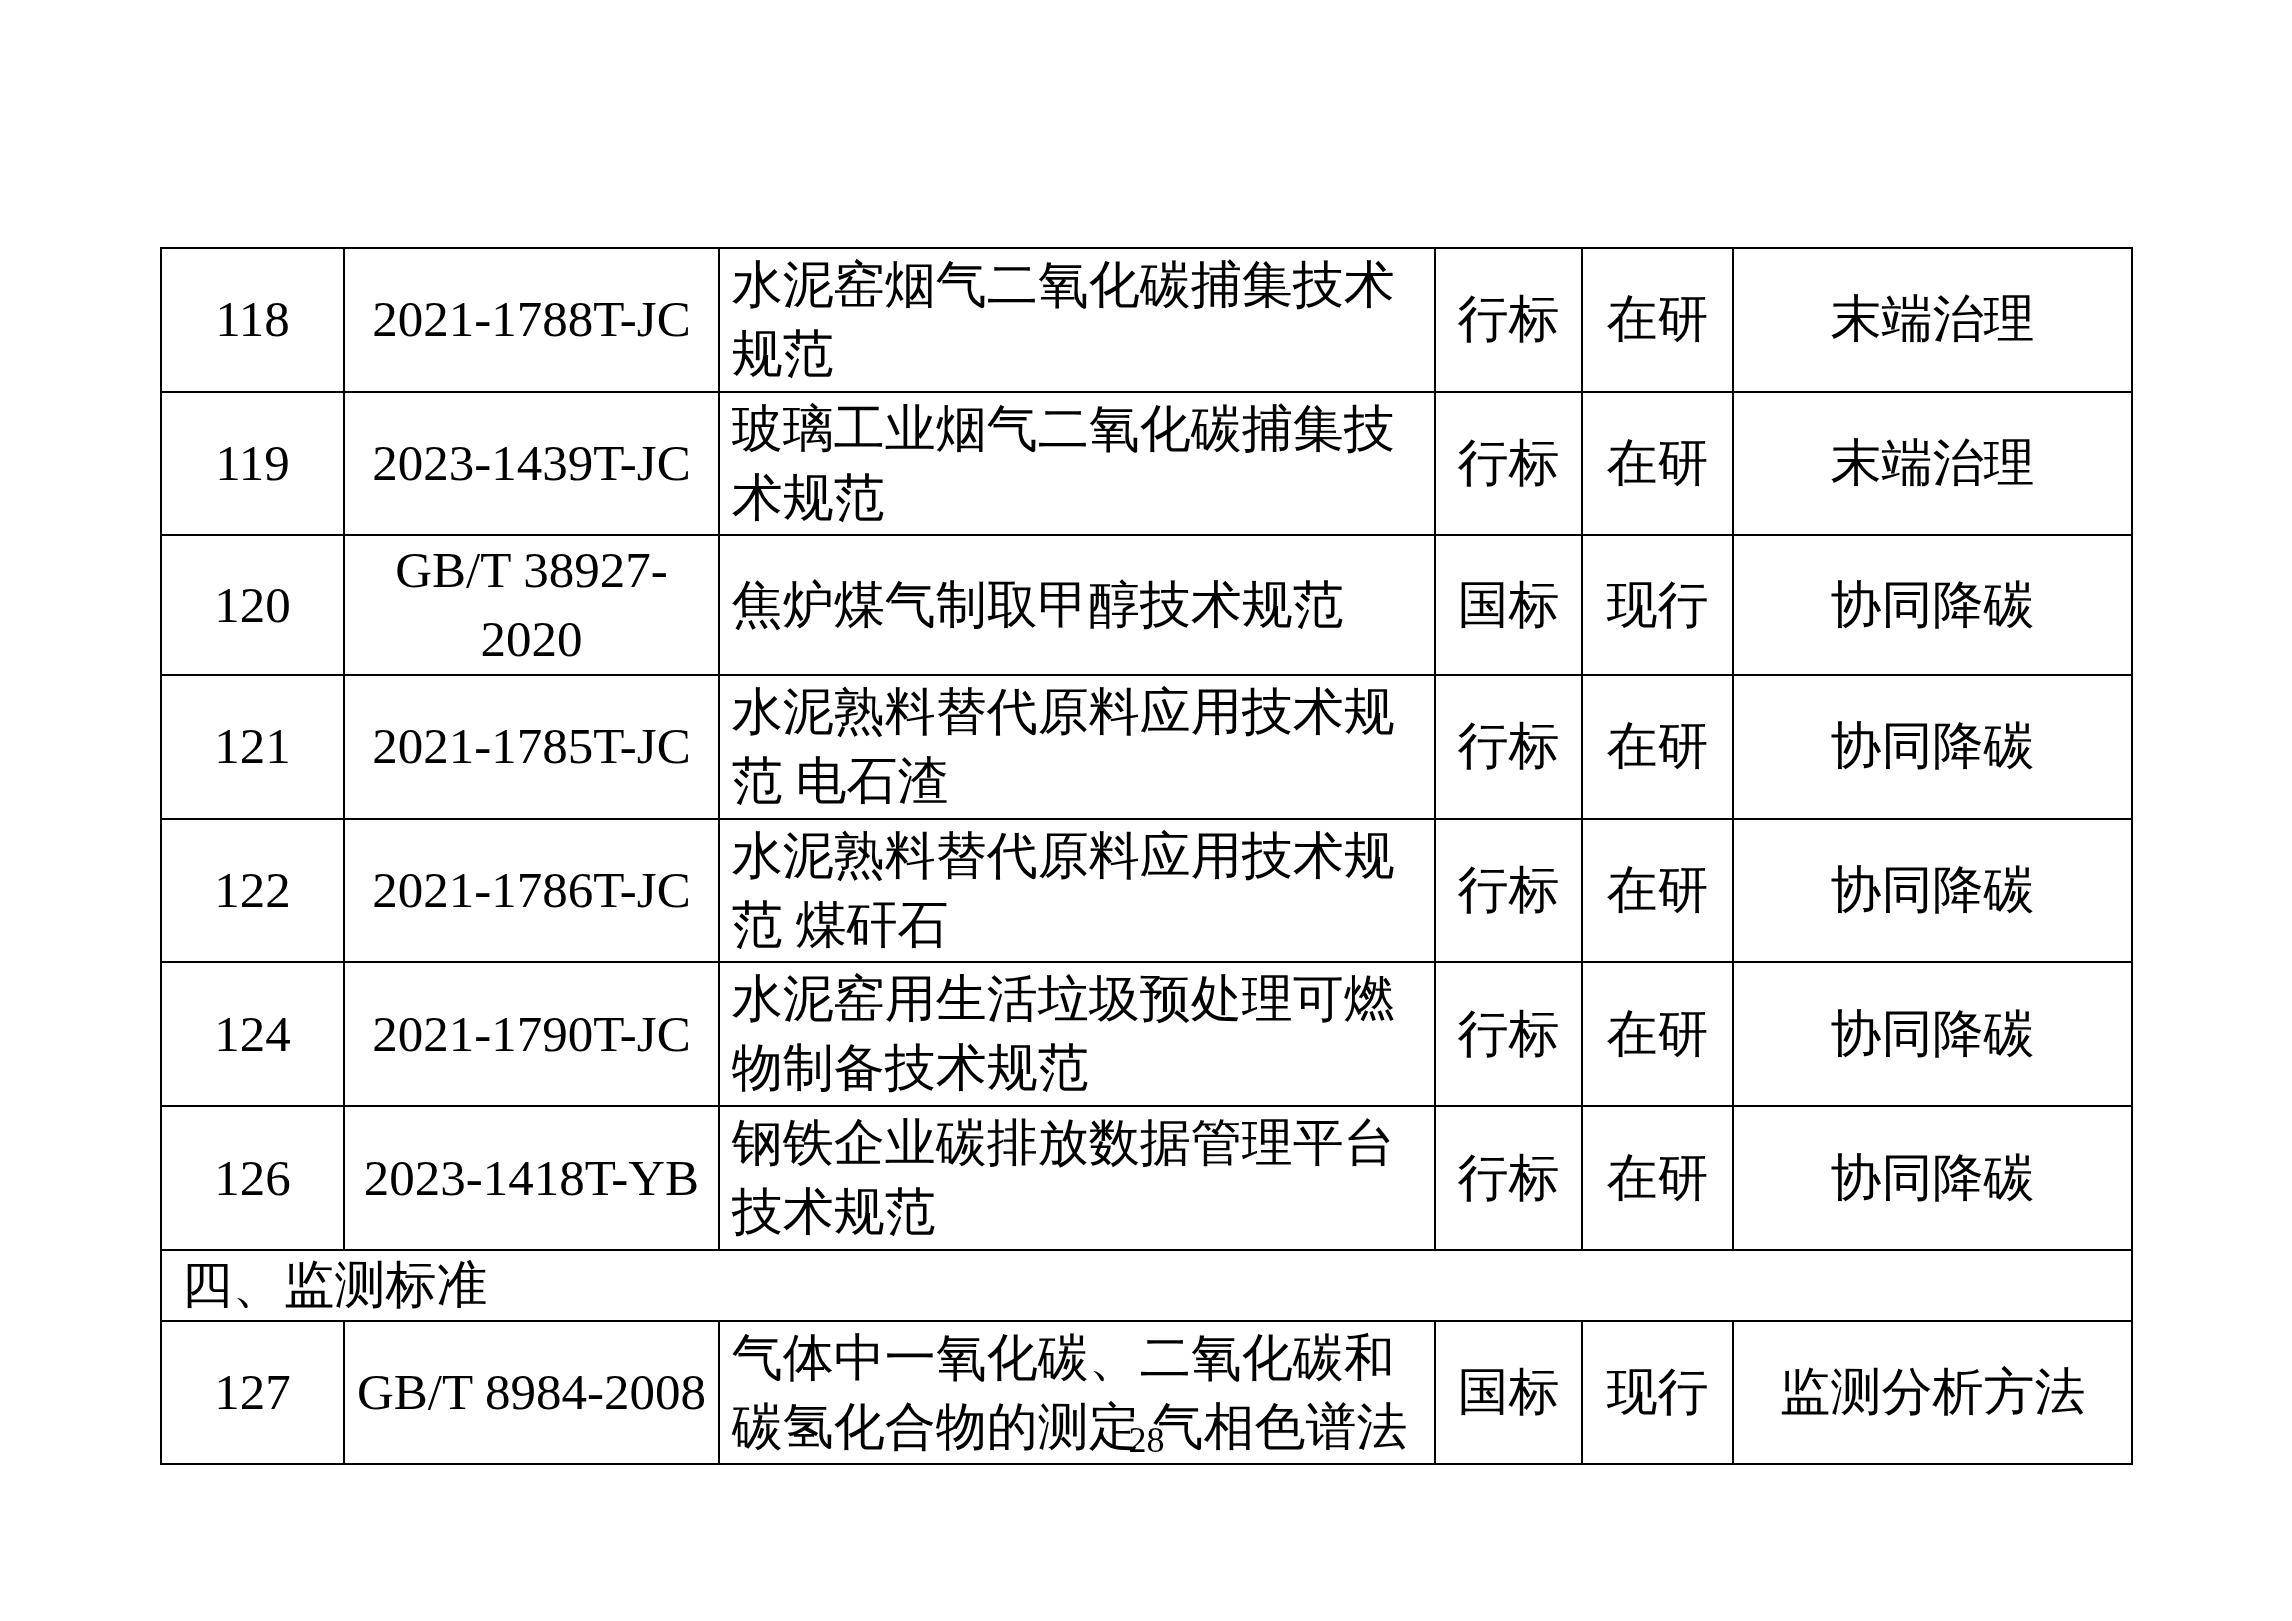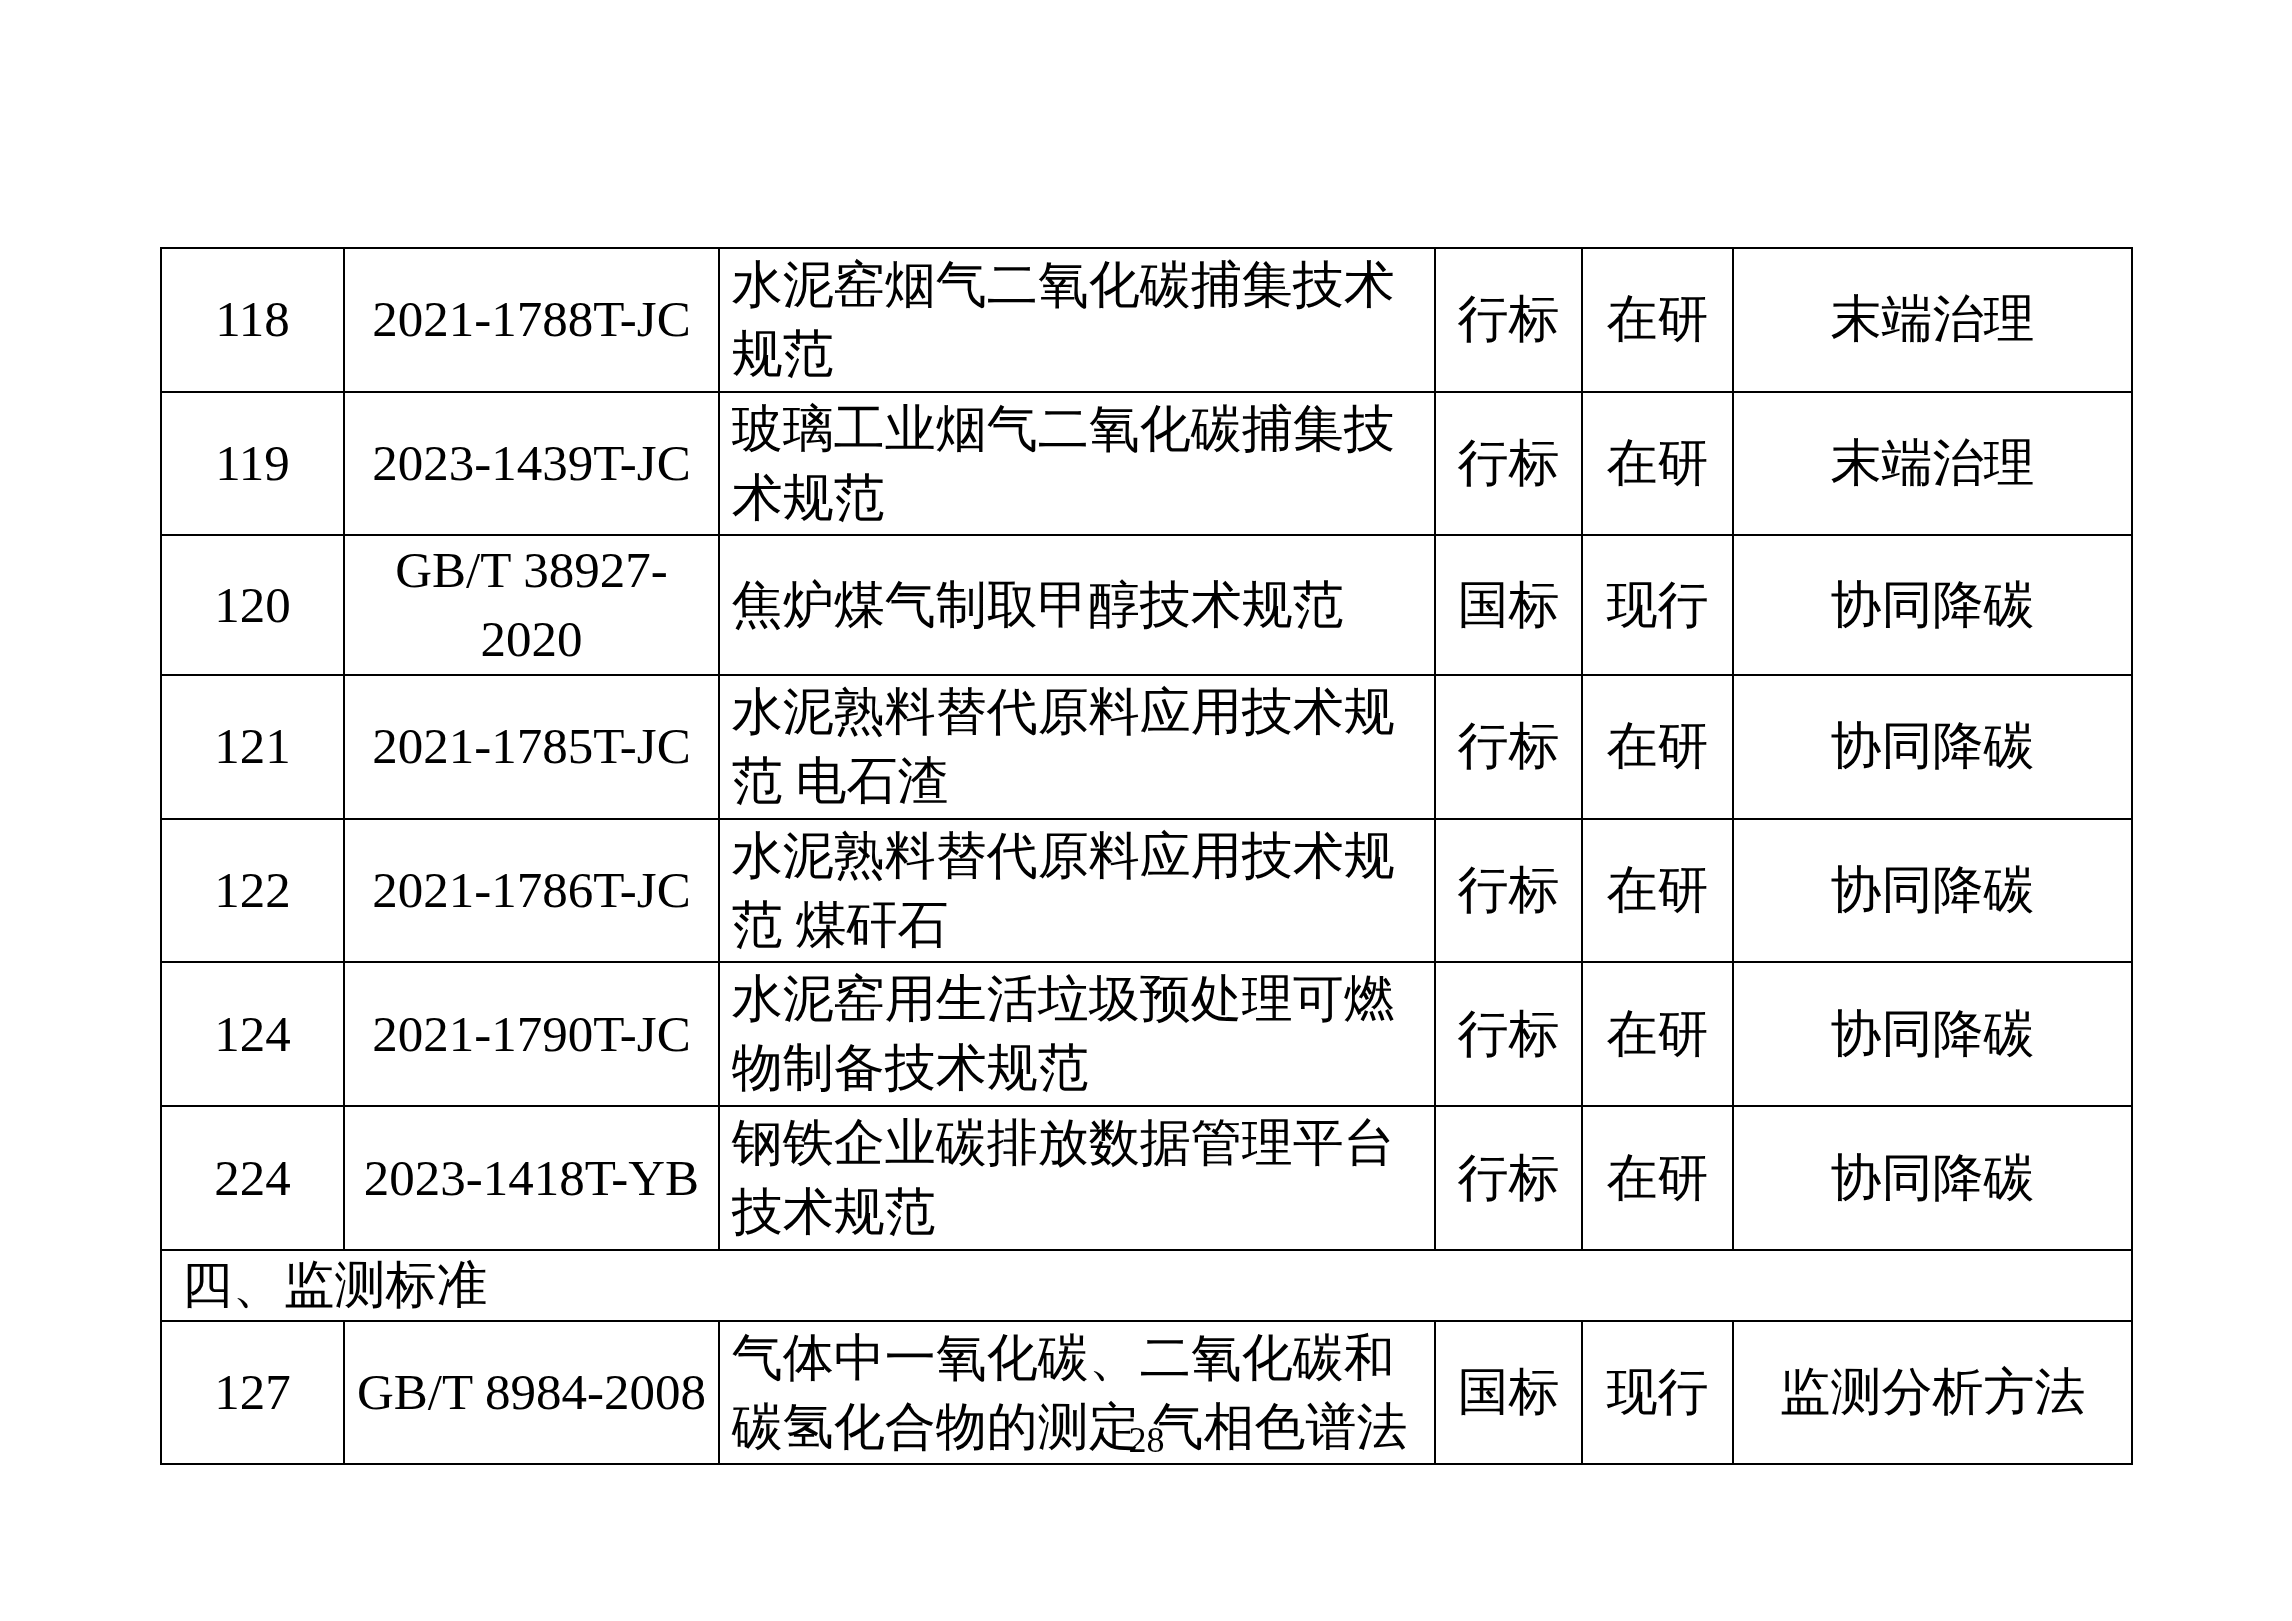--- a/index.html
+++ b/index.html
@@ -111,21 +111,21 @@
       </tr>
       <tr style="height:105px">
         <td>124</td>
         <td>2021-1790T-JC</td>
         <td class="name-cell">水泥窑用生活垃圾预处理可燃物制备技术规范</td>
         <td>行标</td>
         <td>在研</td>
         <td>协同降碳</td>
       </tr>
       <tr style="height:105px">
-        <td>224</td>
+        <td>126</td>
         <td>2023-1418T-YB</td>
         <td class="name-cell">钢铁企业碳排放数据管理平台技术规范</td>
         <td>行标</td>
         <td>在研</td>
         <td>协同降碳</td>
       </tr>
       <tr style="height:64px">
         <td class="section-cell" colspan="6">四、监测标准</td>
       </tr>
       <tr style="height:104px">

